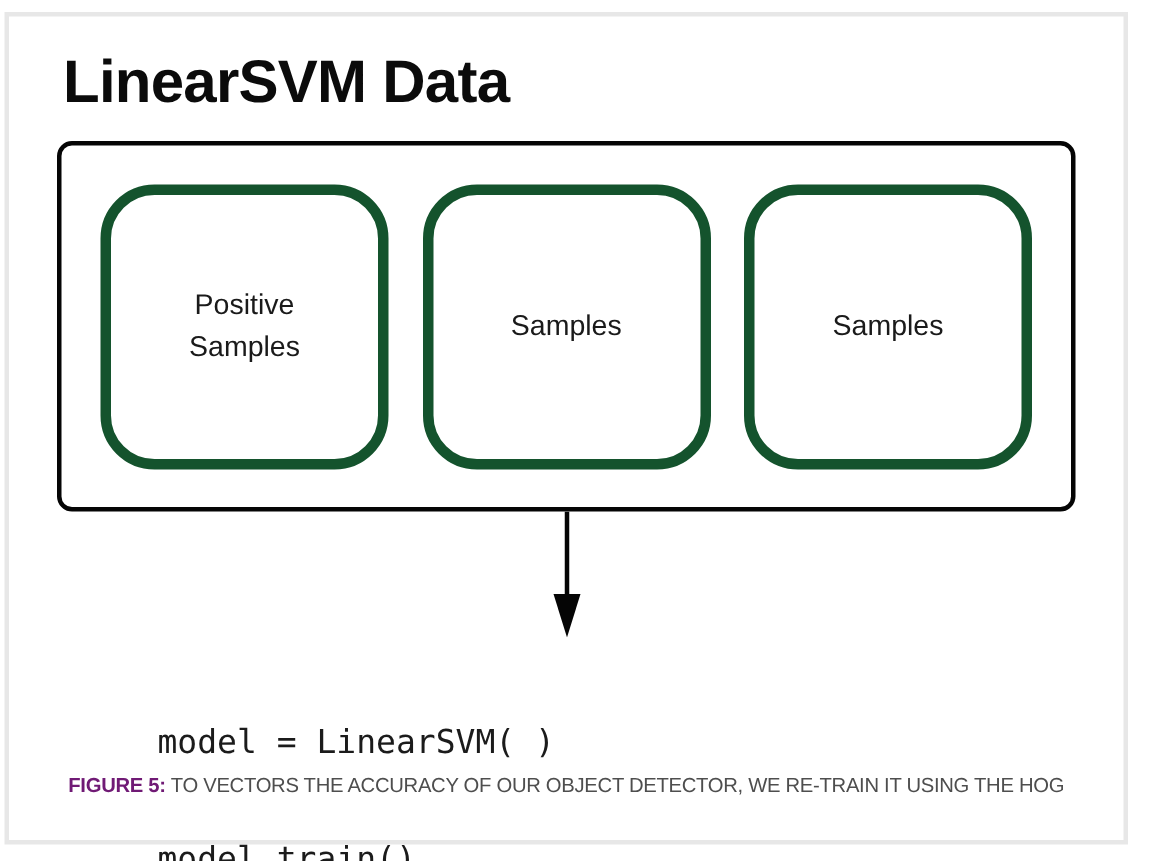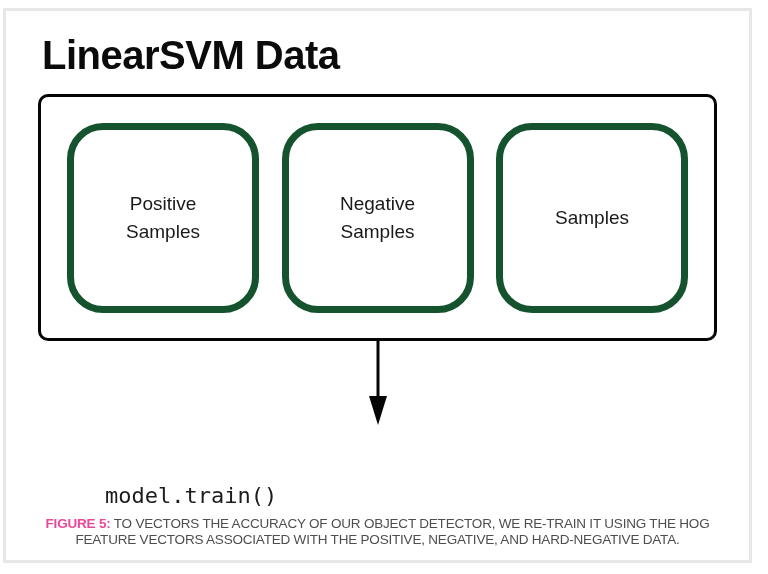--- a/index.html
+++ b/index.html
@@ -69,51 +69,50 @@
     left: 0; right: 0; top: 505px;
     text-align: center;
     font-size: 13.5px;
     line-height: 16px;
     letter-spacing: -0.2px;
     color: #4e4e4e;
   }
   .figure-caption .cap-line { white-space: nowrap; }
   .figure-caption strong {
     font-weight: bold;
-    color: #ec4899;
+    color: #701a75;
   }
 </style>
 </head>
 <body>
 
 <div class="card">
 
   <div class="diagram-title">LinearSVM Data</div>
 
   <div class="outer-box">
     <div class="sample-box">
       <div>Positive</div>
       <div>Samples</div>
     </div>
     <div class="sample-box">
-      <div>Negative</div>
       <div>Samples</div>
     </div>
     <div class="sample-box">
       <div>Samples</div>
     </div>
   </div>
 
   <svg class="down-arrow" viewBox="0 0 22 84" xmlns="http://www.w3.org/2000/svg">
     <line x1="11" y1="0" x2="11" y2="58" stroke="#050505" stroke-width="3"></line>
     <polygon points="11,84 2,55 20,55" fill="#050505"></polygon>
   </svg>
 
   <div class="code-snippet">
+    <div>model = LinearSVM( )</div>
     <div>model.train()</div>
   </div>
 
   <div class="figure-caption">
     <div class="cap-line"><strong>FIGURE 5:</strong> <span>TO VECTORS THE ACCURACY OF OUR OBJECT DETECTOR, WE RE-TRAIN IT USING THE HOG</span></div>
-    <div class="cap-line">FEATURE VECTORS ASSOCIATED WITH THE POSITIVE, NEGATIVE, AND HARD-NEGATIVE DATA.</div>
   </div>
 
 </div>
 
 </body></html>

